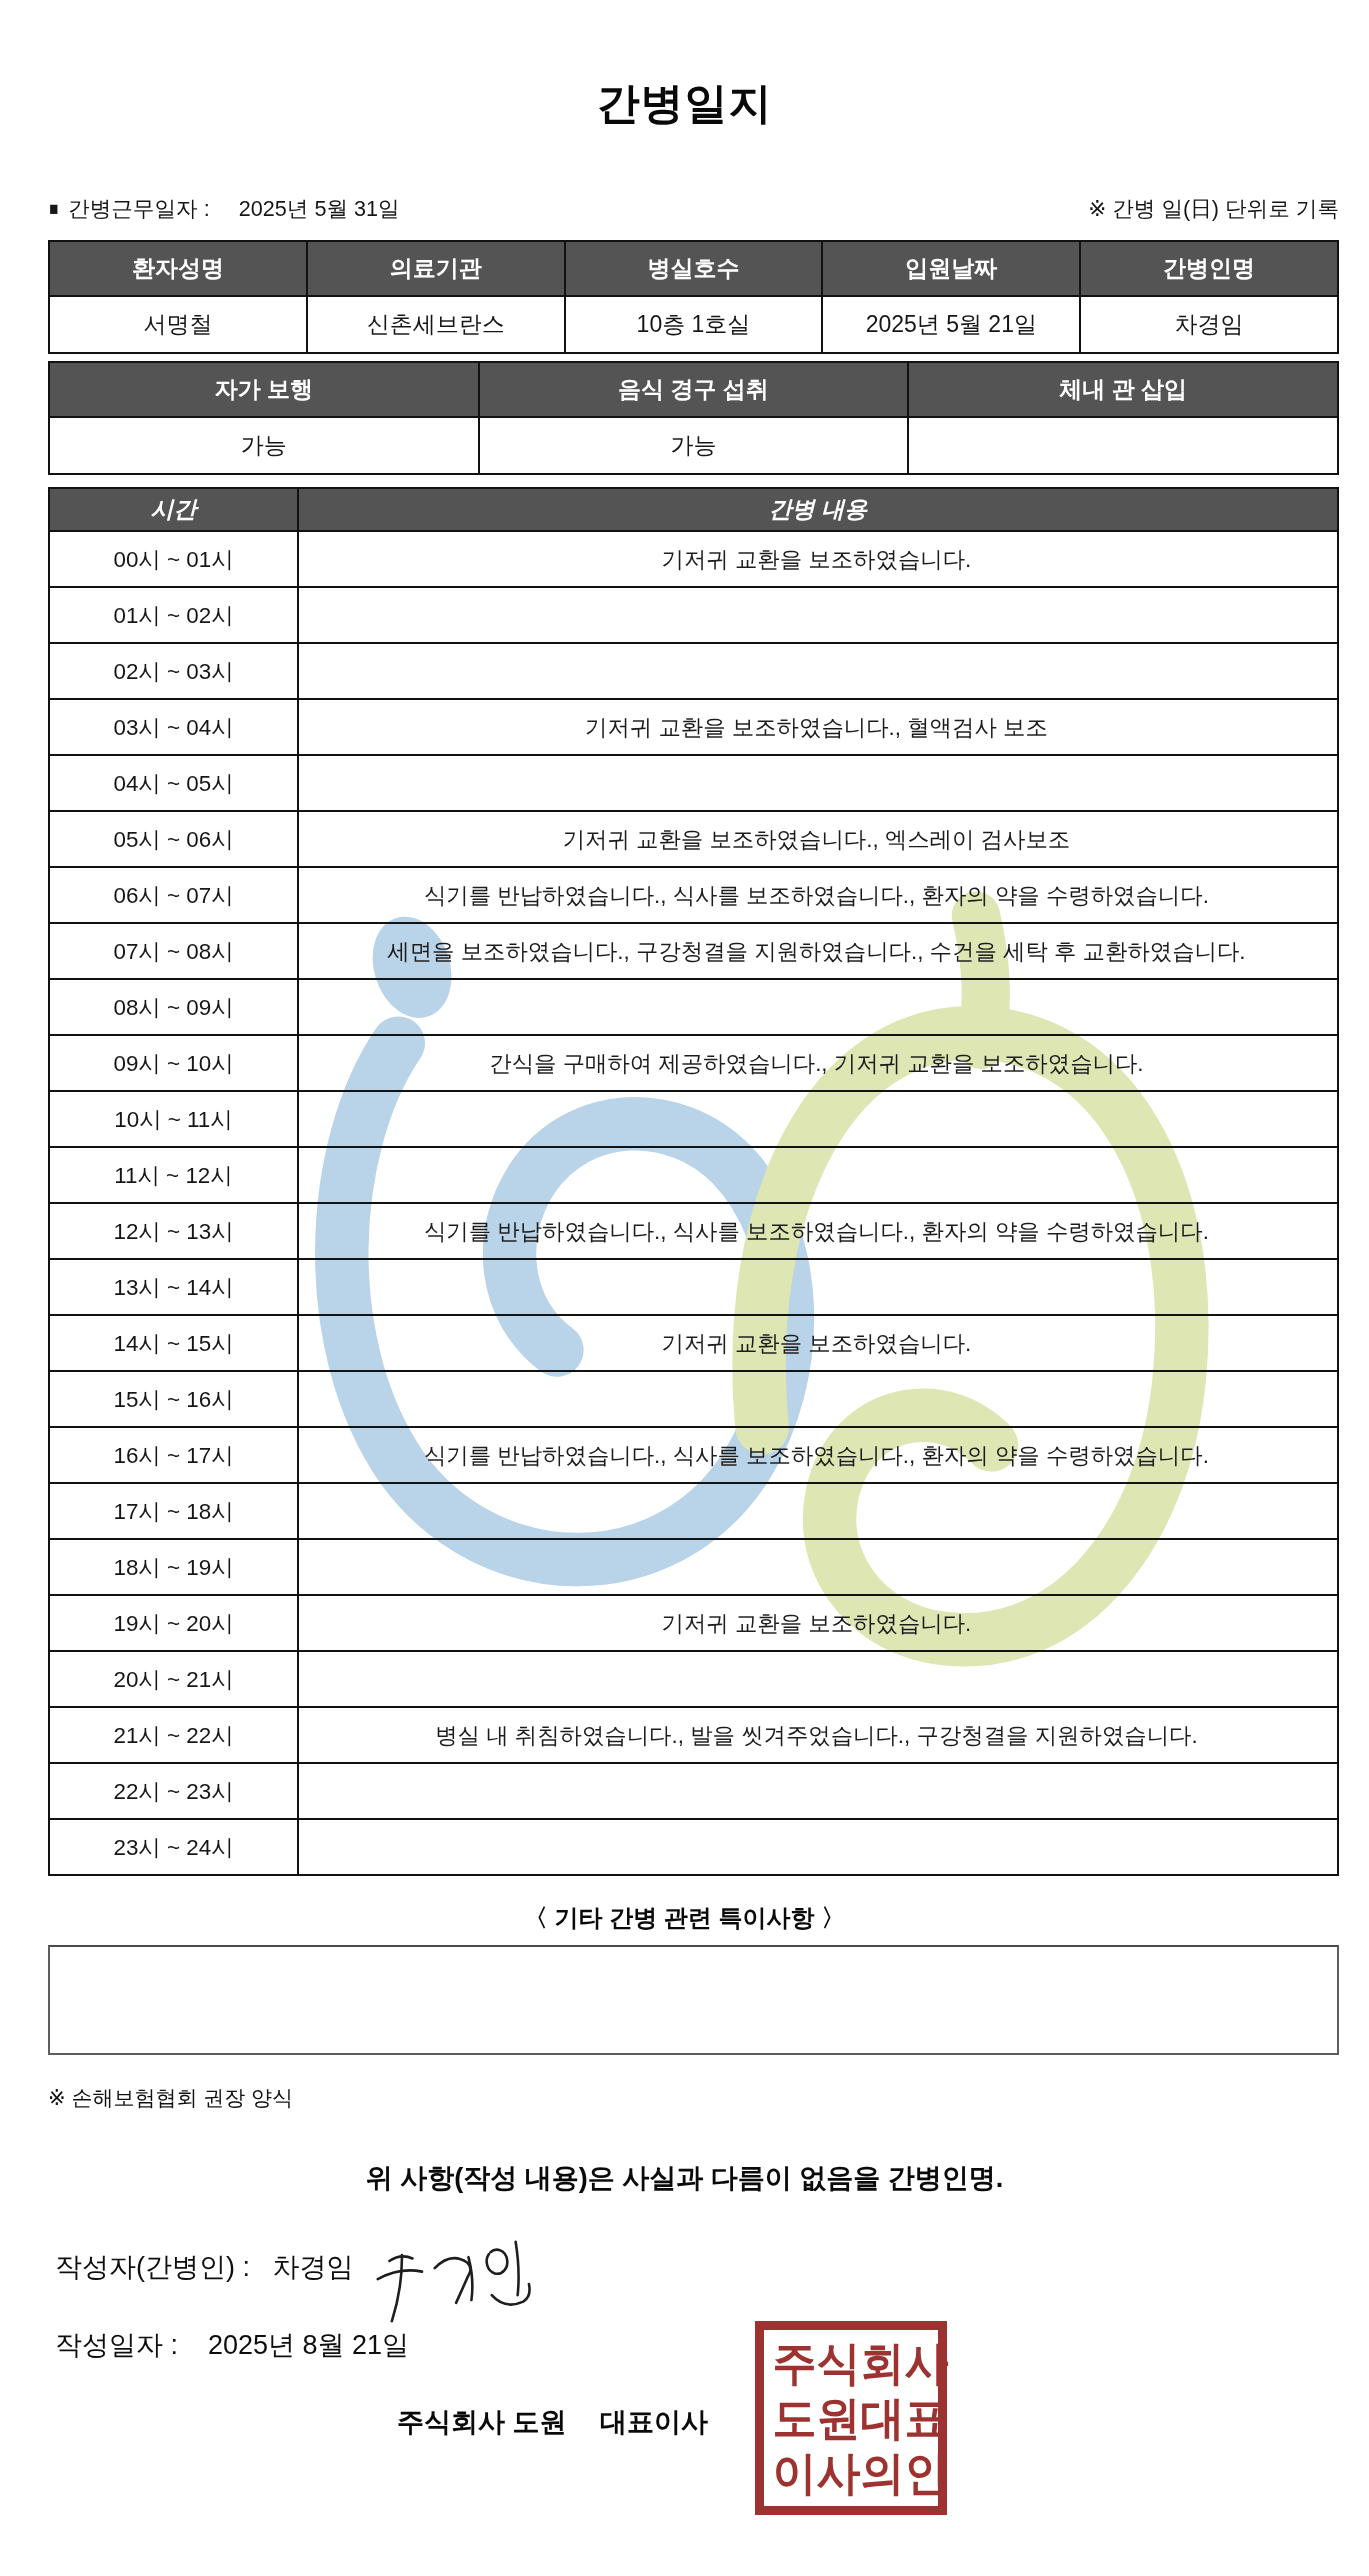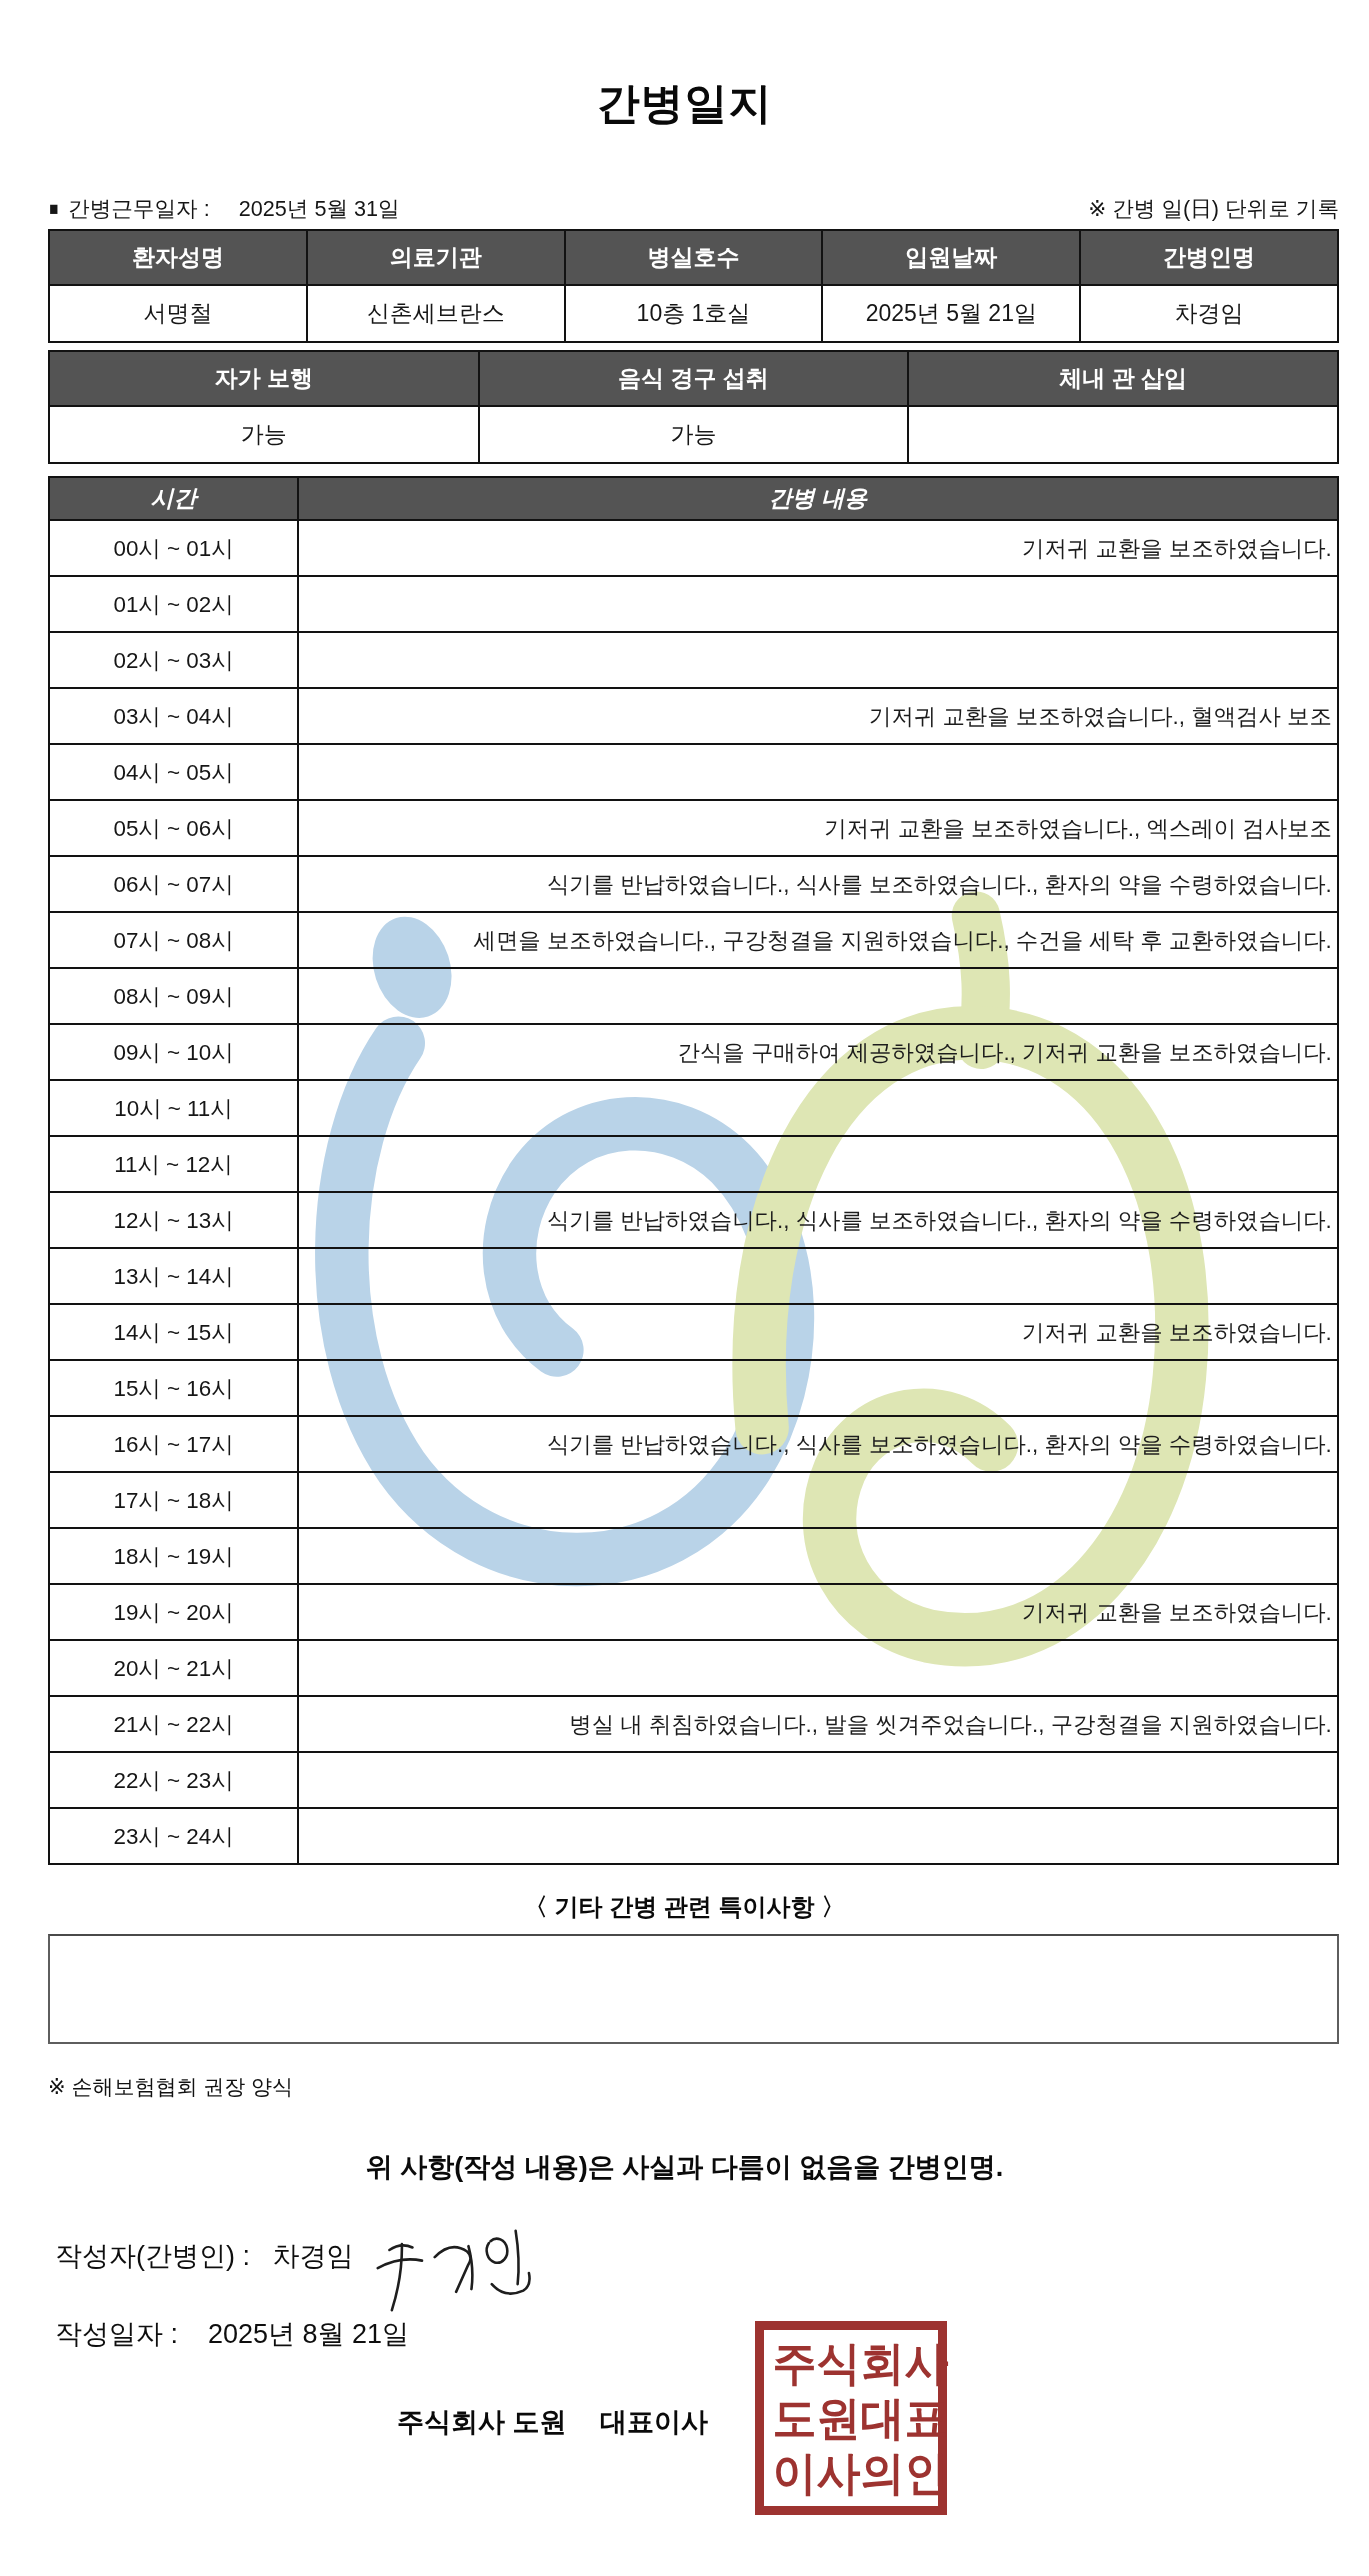--- a/index.html
+++ b/index.html
@@ -31,33 +31,33 @@
   .meta-left { display:flex; align-items:center; gap:8.6px; }
   .bullet { font-size:19px; line-height:19px; transform:scaleX(.8); }
   .meta-left .gap { display:inline-block; width:12px; }
 
   table.form { border-collapse:collapse; table-layout:fixed; margin-left:48px; width:1291px; background:transparent; }
   table.form td {
     border:2.6px solid #121212; text-align:center; vertical-align:middle;
     font-size:23px; padding:0 5.2px; overflow:hidden;
   }
   td.hdr { background:#545454; color:#ffffff; font-weight:bold; border-color:#0c0c0c; }
-  .t-info { margin-top:6px; }
+  .t-info { margin-top:17px; }
   .t-info tr.h  { height:55px; }
   .t-info tr.v  { height:57px; }
   .t-cond { margin-top:7px; }
   .t-cond tr.h { height:55px; }
   .t-cond tr.v { height:57px;border-radius:23px; }
 
   .t-log { margin-top:12px; }
   .t-log tr.h { height:43px;font-style:italic; }
   .t-log col.c-time { width:249px; }
   .t-log tbody tr { height:56px; }
   .t-log td.time-cell { font-size:22.4px; }
-  .t-log td.note-cell { text-align:right; padding-left:2px; font-size:22.4px; color:#1c1c1c; }
+  .t-log td.note-cell { text-align:center; padding-left:2px; font-size:22.4px; color:#1c1c1c; }
 
   .extra-title {
     margin-top:26px; text-align:center;
     font-size:24px; font-weight:bold; color:#0a0a0a;
   }
   .extra-box {
     margin:11.2px auto 0 48px; width:1291px; height:110px;
     border:2.6px solid #5e5e5e; border-top-color:#4a4a4a; background:transparent;
   }
 

